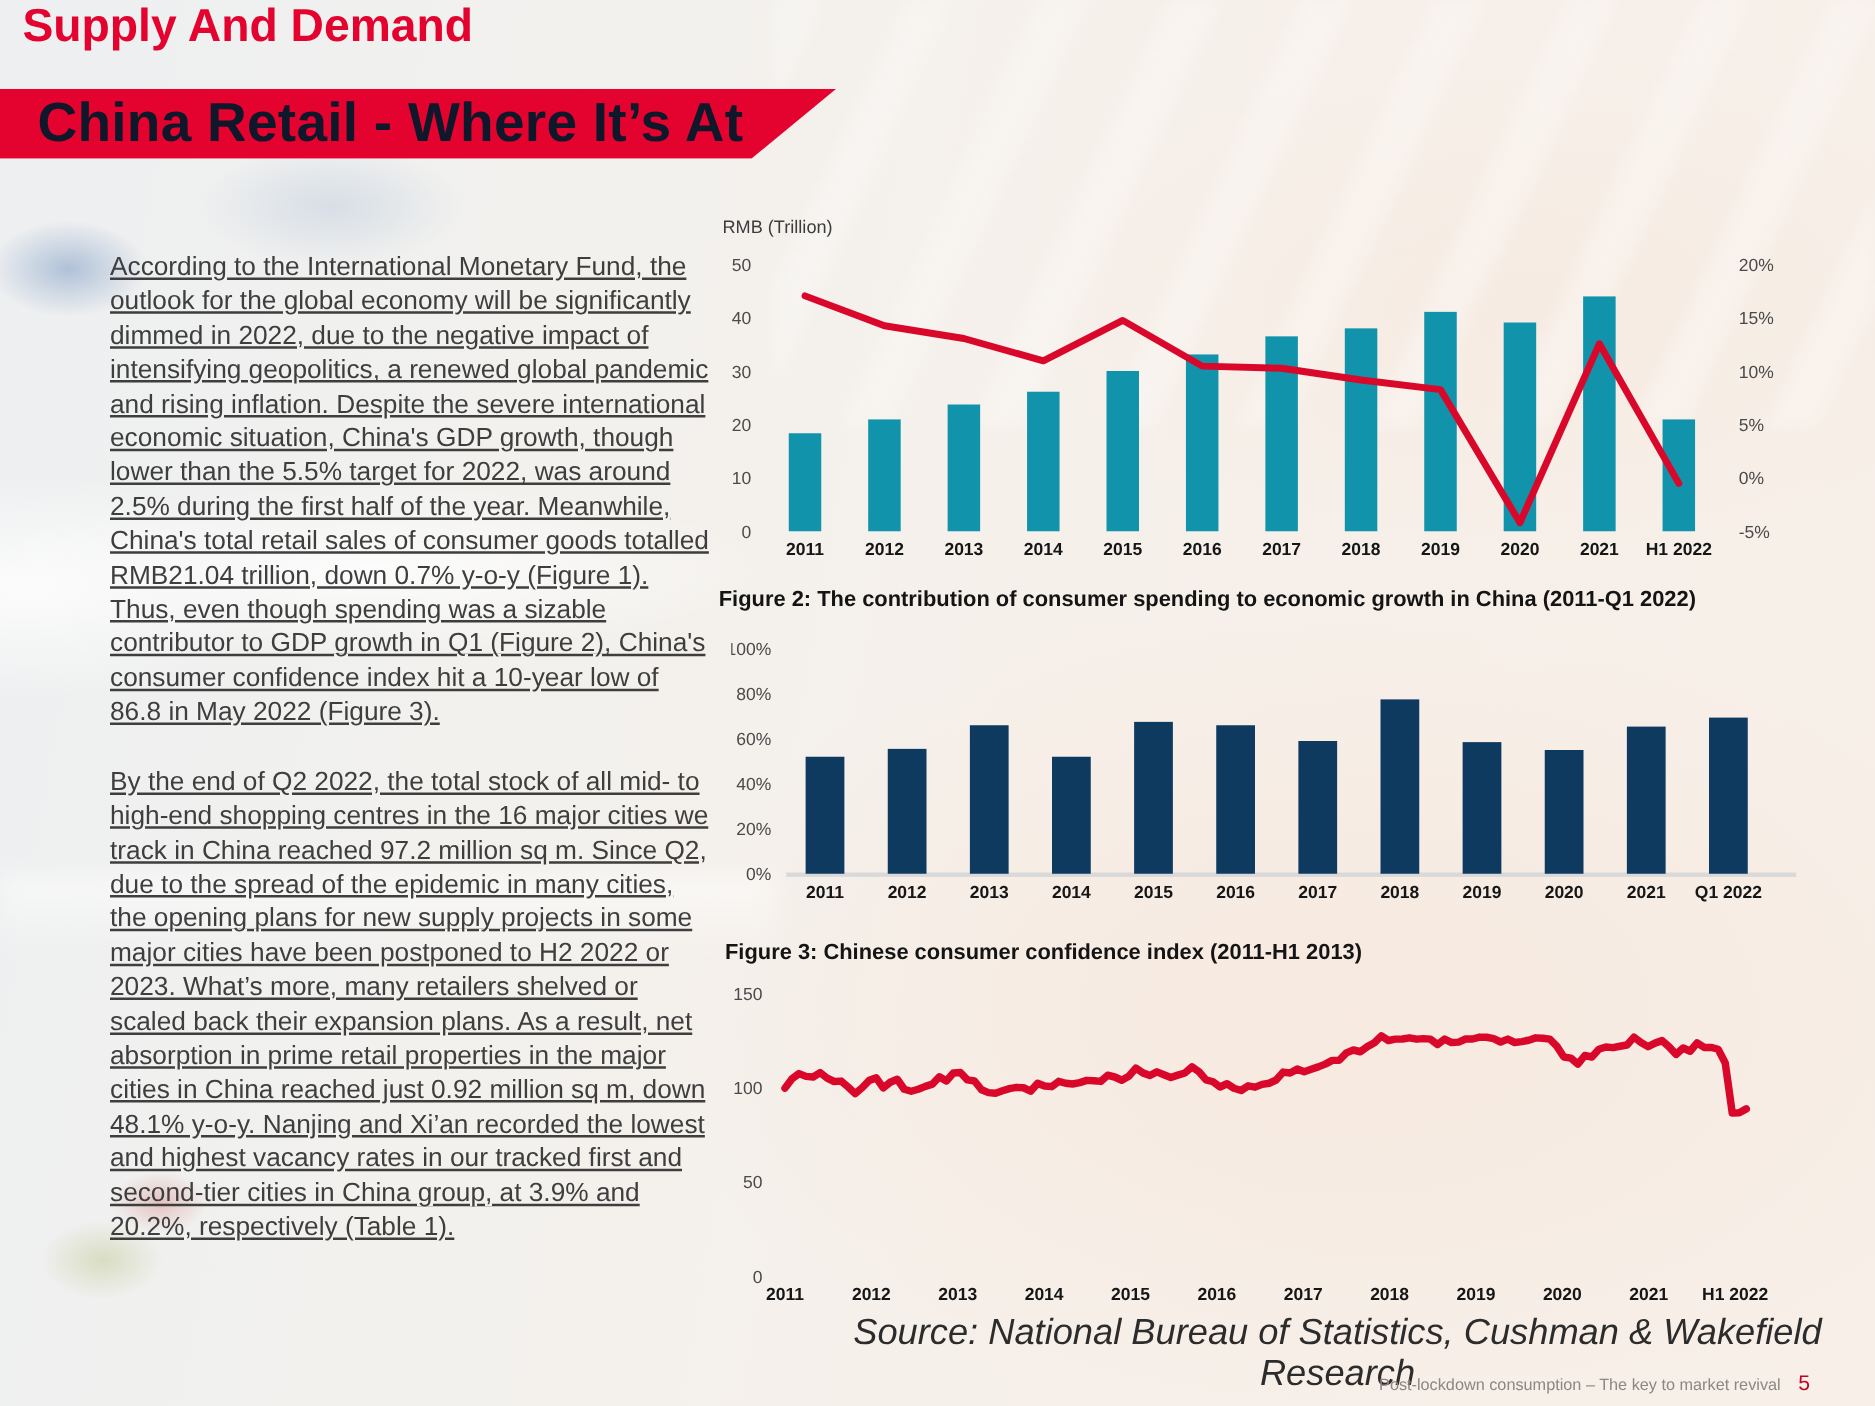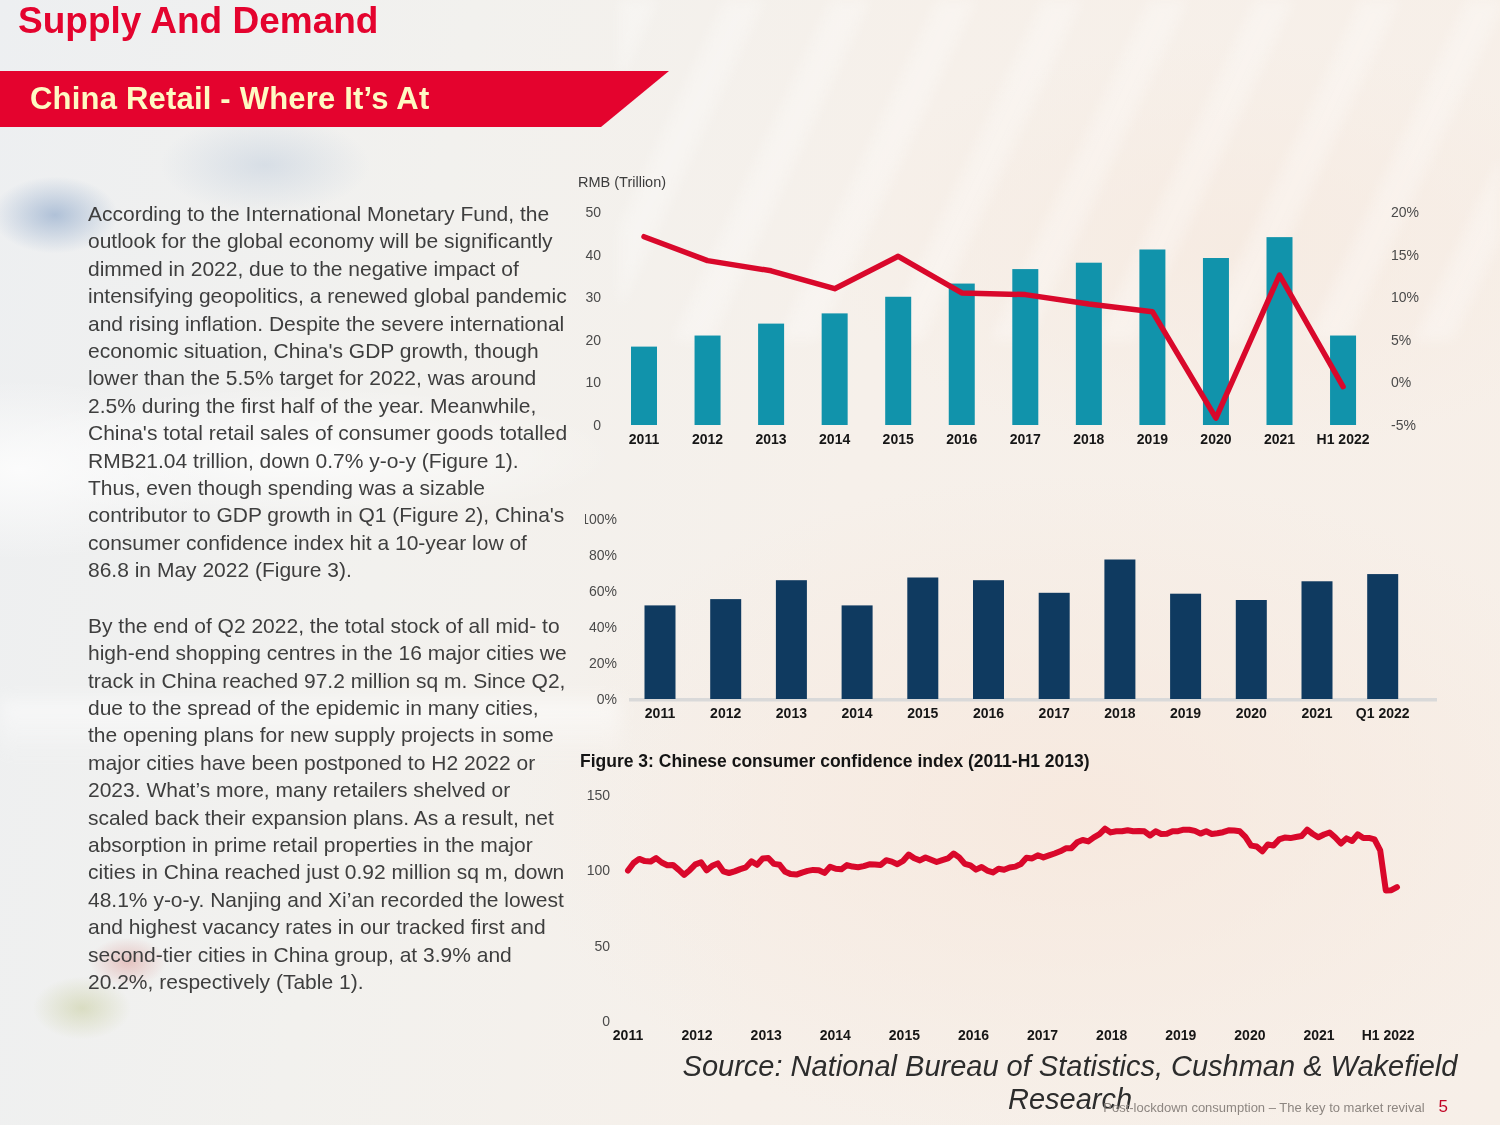--- a/index.html
+++ b/index.html
@@ -17,23 +17,23 @@
       linear-gradient(100deg,#edeff1 0%,#f2f1ee 28%,#f6f0ea 55%,#f7efe8 100%);}
   .bg-streaks{position:absolute;left:620px;top:0;width:880px;height:340px;
     background:repeating-linear-gradient(115deg, rgba(255,255,255,.55) 0 34px, rgba(255,255,255,0) 34px 96px);
     opacity:.5;filter:blur(6px);pointer-events:none;}
   .bg-wallband{position:absolute;left:0;top:700px;width:620px;height:60px;
     background:linear-gradient(#ffffff,rgba(255,255,255,0));opacity:.55;filter:blur(8px);pointer-events:none;}
   .kicker{position:absolute;left:18px;top:0;margin:0;font-size:37px;font-weight:bold;}
   .banner{position:absolute;left:0;top:71px;width:672px;height:56px;
     clip-path:polygon(0 0,669px 0,601px 56px,0 56px);
     display:flex;align-items:center;padding-left:30px;box-sizing:border-box;}
-  .banner span{color:#fef9c3;font-size:31px;font-weight:bold;letter-spacing:.2px;}
+  .banner span{color:#0f172a;font-size:44px;font-weight:bold;letter-spacing:.2px;}
   .body-col{position:absolute;left:88px;top:200px;width:480px;color:#3e3e3e;
-    font-size:21px;line-height:27.4px;}
+    font-size:21px;line-height:27.4px;text-decoration:underline;}
   .body-col p{margin:0 0 28px 0;}
   .fig-title{position:absolute;font-size:17.5px;font-weight:bold;color:#141414;white-space:nowrap;}
   .fig1-title{left:575px;top:143px;}
   .fig1-unit{position:absolute;left:578px;top:174px;font-size:14.5px;color:#3c3c3c;}
   .fig2-title{left:575px;top:469px;}
   .fig3-title{left:580px;top:751px;}
   #fig1{position:absolute;left:575px;top:203px;}
   #fig2{position:absolute;left:585px;top:505px;}
   #fig3{position:absolute;left:582px;top:778px;}
   svg text{font-family:"Liberation Sans",sans-serif;font-size:14px;}
@@ -97,20 +97,21 @@
       <text x="386.75" y="241" text-anchor="middle" class="xlab">2016</text>
       <text x="450.29999999999995" y="241" text-anchor="middle" class="xlab">2017</text>
       <text x="513.8499999999999" y="241" text-anchor="middle" class="xlab">2018</text>
       <text x="577.4" y="241" text-anchor="middle" class="xlab">2019</text>
       <text x="640.9499999999999" y="241" text-anchor="middle" class="xlab">2020</text>
       <text x="704.5" y="241" text-anchor="middle" class="xlab">2021</text>
       <text x="768.05" y="241" text-anchor="middle" class="xlab">H1 2022</text>
       <polyline points="69,33.7 132.55,57.6 196.1,67.8 259.65,85.7 323.2,53.3 386.75,89.9 450.29999999999995,91.6 513.8499999999999,101.0 577.4,108.7 640.9499999999999,215.2 704.5,72.0 768.05,183.7" fill="none" stroke="#D9082B" stroke-width="5.5" stroke-linejoin="round" stroke-linecap="round"></polyline>
     </svg>
 
+  <div class="fig-title fig2-title">Figure 2: The contribution of consumer spending to economic growth in China (2011-Q1 2022)</div>
   <svg id="fig2" width="860" height="230" viewBox="0 0 860 230">
       <text x="32" y="19" text-anchor="end" class="tick">100%</text>
       <text x="32" y="55" text-anchor="end" class="tick">80%</text>
       <text x="32" y="91" text-anchor="end" class="tick">60%</text>
       <text x="32" y="127" text-anchor="end" class="tick">40%</text>
       <text x="32" y="163" text-anchor="end" class="tick">20%</text>
       <text x="32" y="199" text-anchor="end" class="tick">0%</text>
       <rect x="44" y="193" width="808" height="3.5" fill="#D9D9D9"></rect>
       <rect x="59.5" y="100.39999999999999" width="31" height="93.60000000000001" fill="#0F3A60"></rect>
       <rect x="125.19999999999999" y="94.1" width="31" height="99.9" fill="#0F3A60"></rect>

